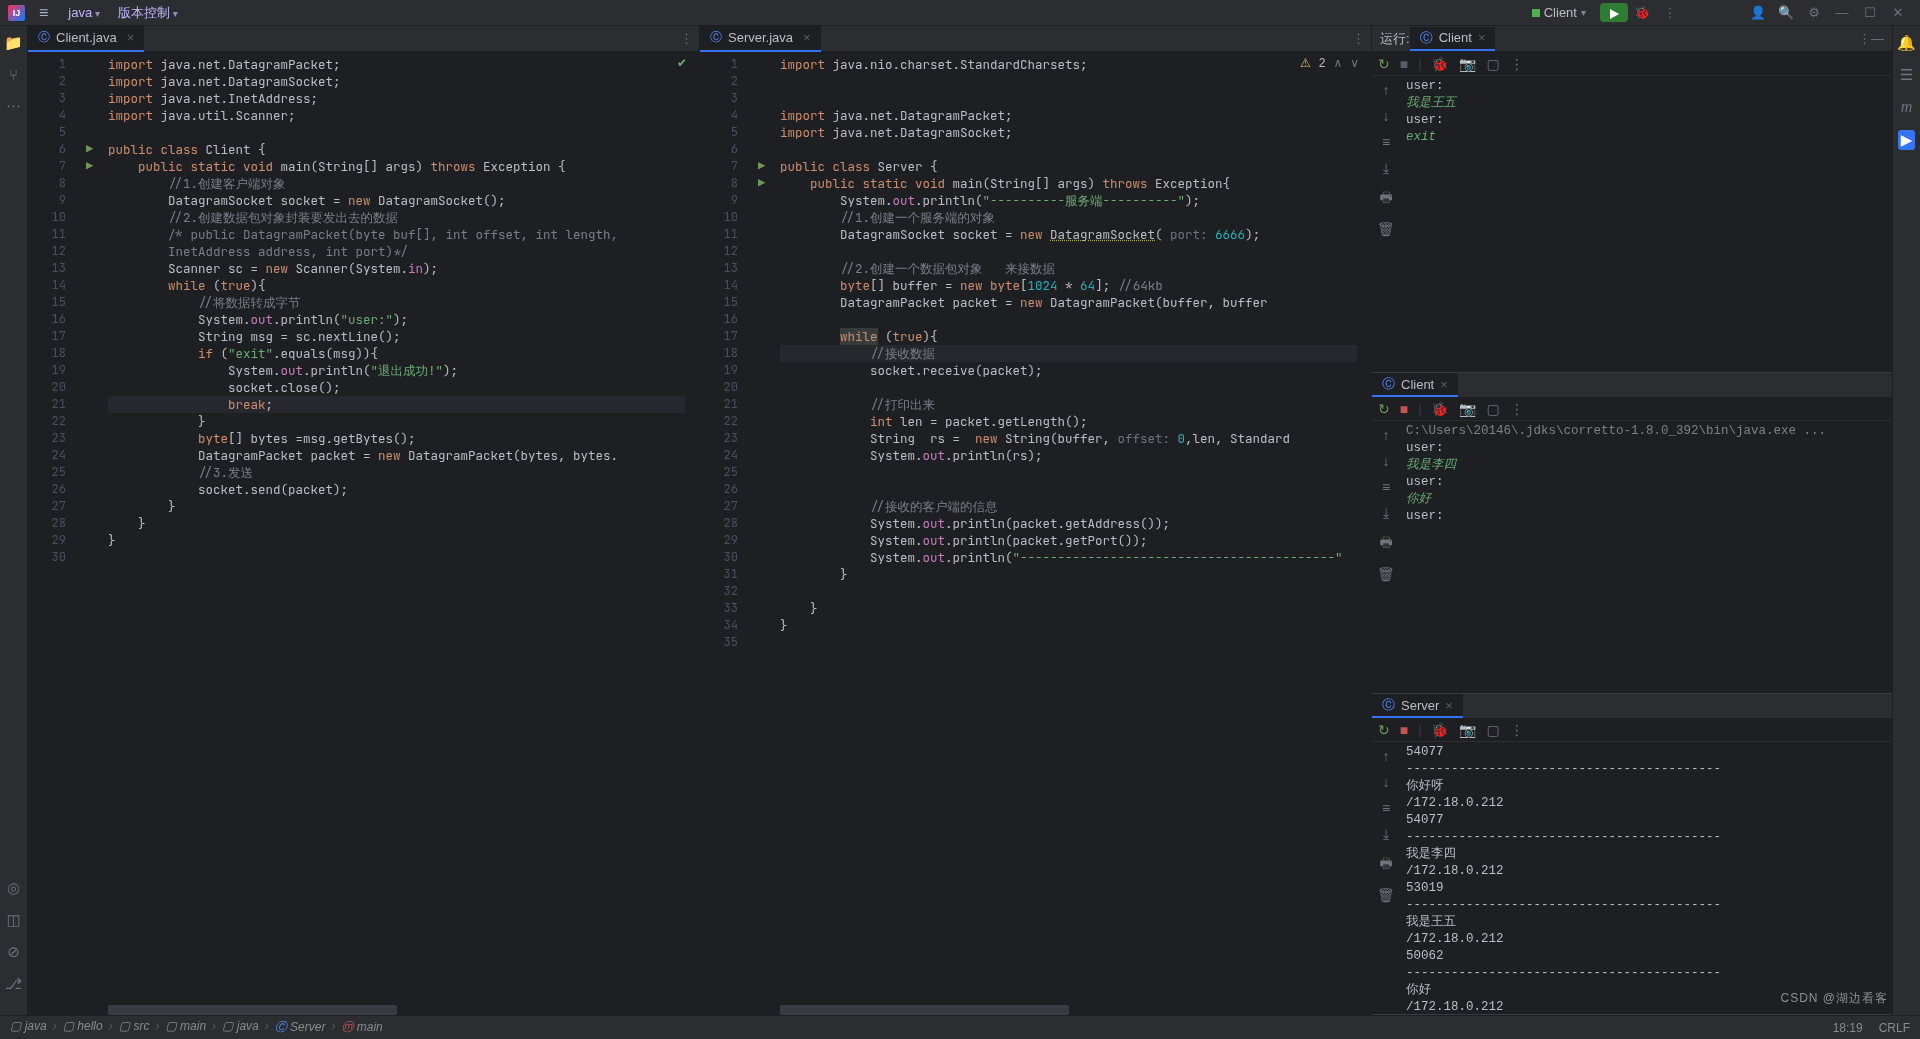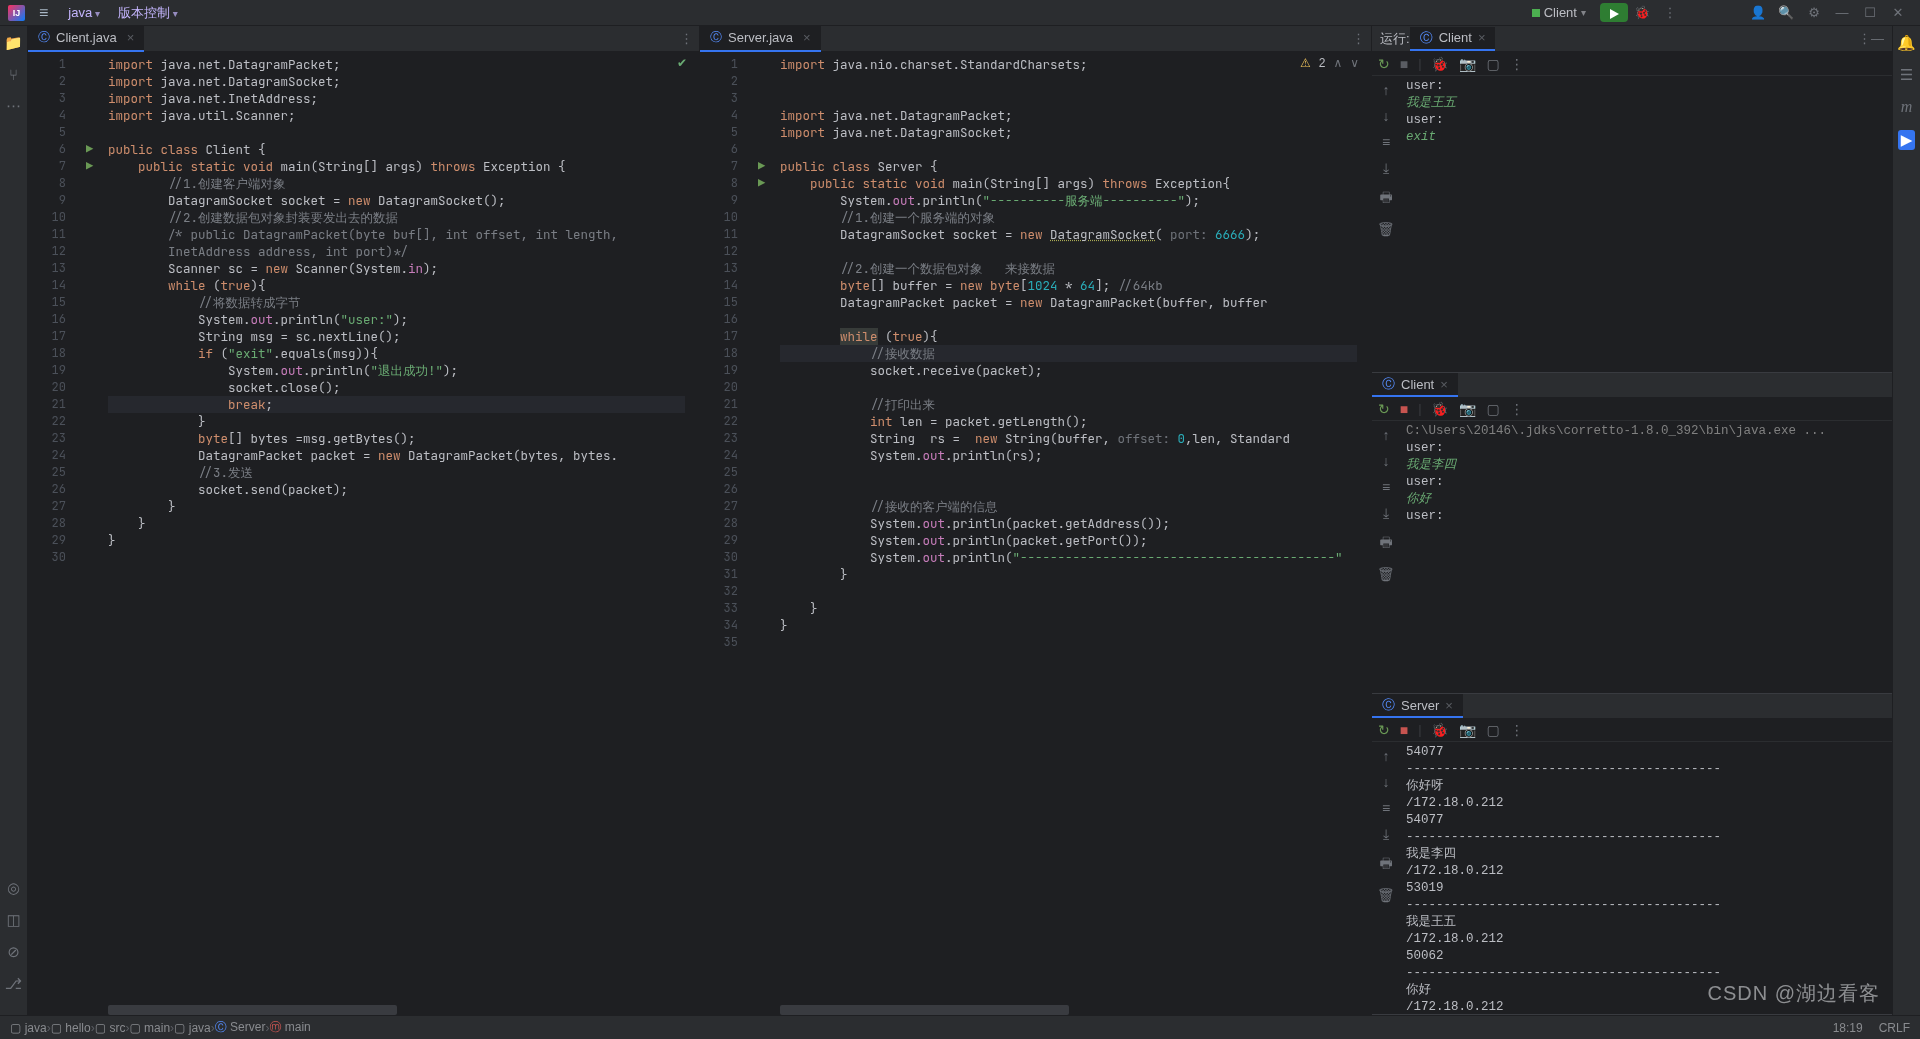--- a/index.html
+++ b/index.html
@@ -55,24 +55,24 @@
 .rp-tools .re{ color:#6a9955;}
 .rp-tools .stop{ color:#c75450;}
 .rp-tools .stop-g{ color:#5a5d63;}
 .rp-body{ flex:1; display:flex; min-height:0;}
 .rp-side{ width:28px; display:flex; flex-direction:column; align-items:center; padding-top:6px; gap:10px; background:#1e1f22;}
 .rp-side .ic{ color:#6f737a; font-size:14px; cursor:pointer;}
 .rp-out{ flex:1; overflow:auto; font-family:Liberation Mono, monospace; font-size:12.5px; line-height:17px; padding:2px 6px; background:#1e1f22;}
 .rp-out .green{ color:#6aab73; font-style:italic;}
 .rp-out .gray{ color:#808080;}
 .status-bar{ position:absolute; left:0; right:0; bottom:0; height:24px; background:#2b2d30; border-top:1px solid #1e1f22; display:flex; align-items:center; padding:0 10px; font-size:12px; color:#898b8f;}
-.status-bar .bc{ display:flex; align-items:center; }
+.status-bar .bc{ display:flex; gap:6px;font-style:italic;}
 .status-bar .bc .sep{ color:#5a5d63;}
 .status-bar .right{ margin-left:auto; display:flex; align-items:center; gap:16px;}
-.watermark{ position:absolute; right:40px; bottom:32px; color:#c9cbce; opacity:.65; font-size:20px; pointer-events:none; letter-spacing:1px;}
+.watermark{ position:absolute; right:32px; bottom:32px; color:#c9cbce; opacity:.65; font-size:12px; pointer-events:none; letter-spacing:1px;}
 svg{display:inline-block;}
 .play-gutter{ color:#6a9955;}
 </style>
 </head>
 <body>
 
 <div class="title-bar">
   <div class="ij-logo">IJ</div>
   <div class="hamburger">≡</div>
   <div class="dd">java</div>

